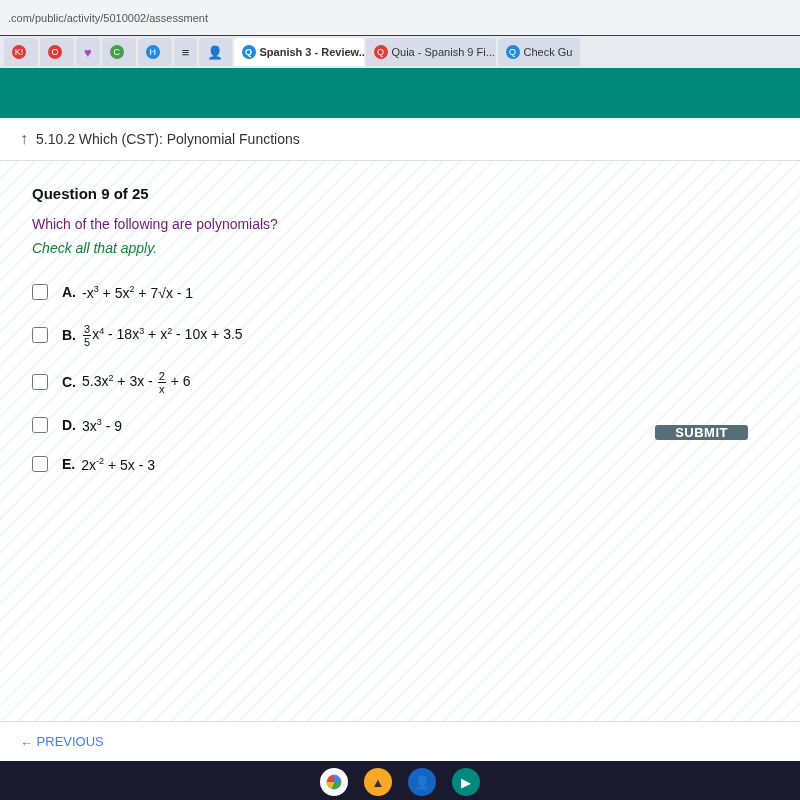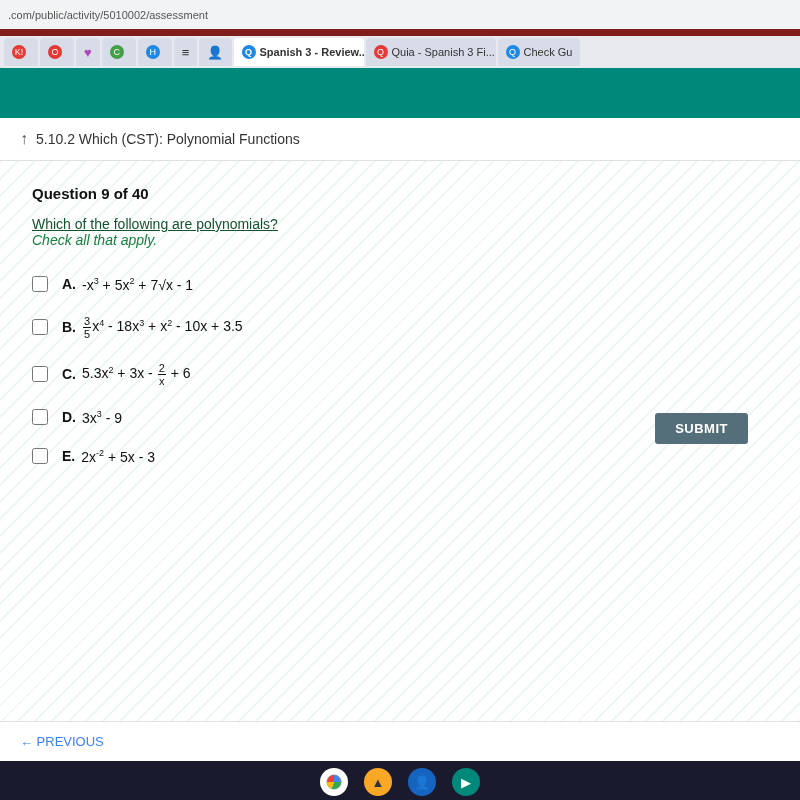--- a/index.html
+++ b/index.html
@@ -7,21 +7,21 @@
       font-family: Arial, sans-serif;
       background: #f0f0f0;
       width: 800px;
       height: 800px;
       overflow: hidden;
     }
 
     
     .browser-bar {
       background: #f1f3f4;
-      border-bottom: 7px solid #7f1d1d;
+      border-bottom: 1px solid #7f1d1d;
       padding: 4px 8px;
       font-size: 12px;
       color: #333;
       display: flex;
       align-items: center;
       gap: 6px;
       height: 36px;
     }
     .browser-bar .url {
       font-size: 11px;
@@ -98,22 +98,22 @@
 
     .question-number {
       font-size: 15px;
       font-weight: bold;
       margin-bottom: 14px;
       color: #111;
     }
 
     .question-text {
       font-size: 14px;
-      color: #14532d;
-      text-decoration: underline;
+      color: #701a75;
+      margin-bottom: 8px;
     }
 
     .check-all {
       font-size: 14px;
       font-style: italic;
       color: #15803d;
       margin-bottom: 28px;
     }
 
     .answer-option {
@@ -158,26 +158,26 @@
       font-size: 11px;
     }
     .fraction .den {
       padding: 0 1px;
       font-size: 11px;
     }
 
     
     .submit-btn {
       position: absolute;
-      bottom: 20px;
+      bottom: 32px;
       right: 20px;
       background: #546e7a;
       color: white;
       border: none;
-      padding: 8px 20px;
+      padding: 0 20px;
       font-size: 13px;
       font-weight: bold;
       border-radius: 3px;
       cursor: pointer;
       letter-spacing: 0.5px;
     }
 
     
     .bottom-nav {
       background: white;
@@ -265,39 +265,39 @@
   </div>
   <div class="tab-item">
     <span style="font-size:13px;">👤</span>
   </div>
   <div class="tab-item active">
     <span class="tab-icon" style="background:#1e88e5;color:white;font-size:9px;display:flex;align-items:center;justify-content:center;">Q</span>
     <span>Spanish 3 - Review...</span>
   </div>
   <div class="tab-item">
     <span class="tab-icon" style="background:#e53935;color:white;font-size:9px;display:flex;align-items:center;justify-content:center;">Q</span>
-    <span>Quia - Spanish 3 Fi...</span>
+    <span>Quia - Spanish 9 Fi...</span>
   </div>
   <div class="tab-item">
     <span class="tab-icon" style="background:#1e88e5;color:white;font-size:9px;display:flex;align-items:center;justify-content:center;">Q</span>
     <span>Check Gu</span>
   </div>
 </div>
 
 <div class="teal-header"></div>
 
 <div class="breadcrumb">
   <span class="breadcrumb-arrow">↑</span>
   <span>5.10.2 Which (CST):  Polynomial Functions</span>
 </div>
 
 <div class="question-container">
   <div class="bg-wave"></div>
   <div class="question-content">
-    <div class="question-number">Question 9 of 40</div>
+    <div class="question-number">Question 9 of 25</div>
     <div class="question-text">Which of the following are polynomials?</div>
     <div class="check-all">Check all that apply.</div>
 
     <label class="answer-option">
       <input type="checkbox" style="">
       <span class="option-label">A.</span>
       <span class="option-expr">
         -x<sup>3</sup> + 5x<sup>2</sup> + 7√x - 1
       </span>
     </label>

